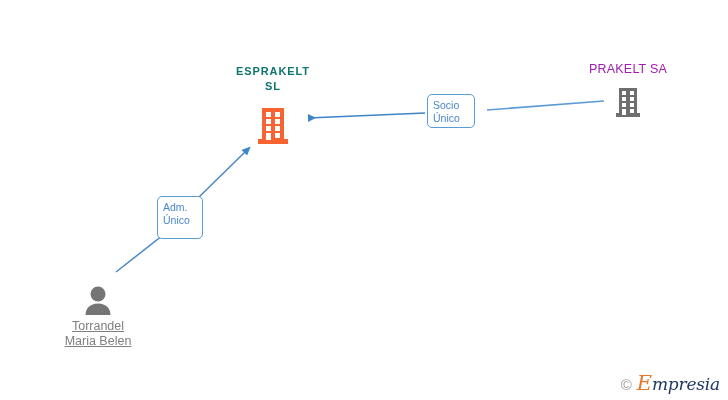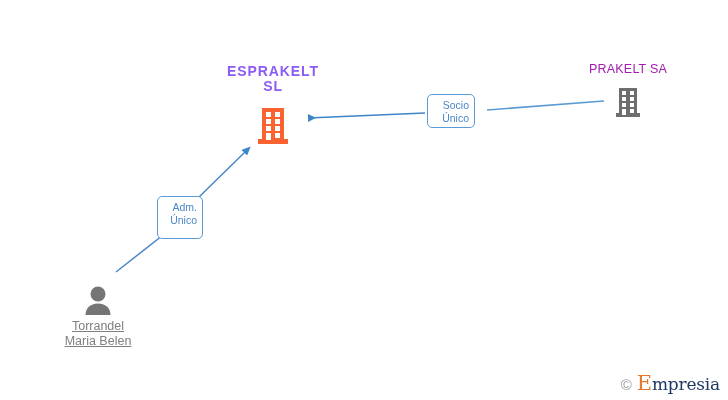--- a/index.html
+++ b/index.html
@@ -32,24 +32,24 @@
   .node {
     position: absolute;
     text-align: center;
   }
   .node-title {
     color: #808080;
     white-space: pre-line;
     line-height: 15px;
   }
   .title-main {
-    font-size: 14px;
+    font-size: 11px;
     font-weight: bold;
     letter-spacing: 0.9px;
-    color: #8b5cf6;
+    color: #0f766e;
   }
   .title-plain {
     font-size: 12.5px;
     font-weight: normal;
     letter-spacing: 0.2px;
     color: #a21caf;
   }
   .node-icon {
     display: block;
     margin: 0 auto;
@@ -65,21 +65,21 @@
 
   
   .rel-box {
     position: absolute;
     border: 1.2px solid #5b9bd5;
     border-radius: 5px;
     background: #ffffff;
     color: #4a86c8;
     font-size: 10.5px;
     line-height: 13px;
-    text-align: right;
+    text-align: left;
     padding: 4px 5px 4px 5px;
     box-sizing: border-box;
     white-space: pre-line;
   }
 
   
   #watermark {
     position: absolute;
     right: 8px;
     bottom: 7px;
@@ -87,20 +87,21 @@
     align-items: center;
     gap: 5px;
   }
   .wm-c {
     color: #9a9a9a;
     font-size: 15px;
     line-height: 15px;
   }
   .wm-text {
     font-family: "DejaVu Serif", serif;
+    font-style: italic;
     font-size: 17px;
     line-height: 17px;
     color: #1f3864;
     letter-spacing: -0.2px;
   }
   .wm-text .wm-e {
     color: #e8772e;
     font-size: 21px;
   }
 </style>

